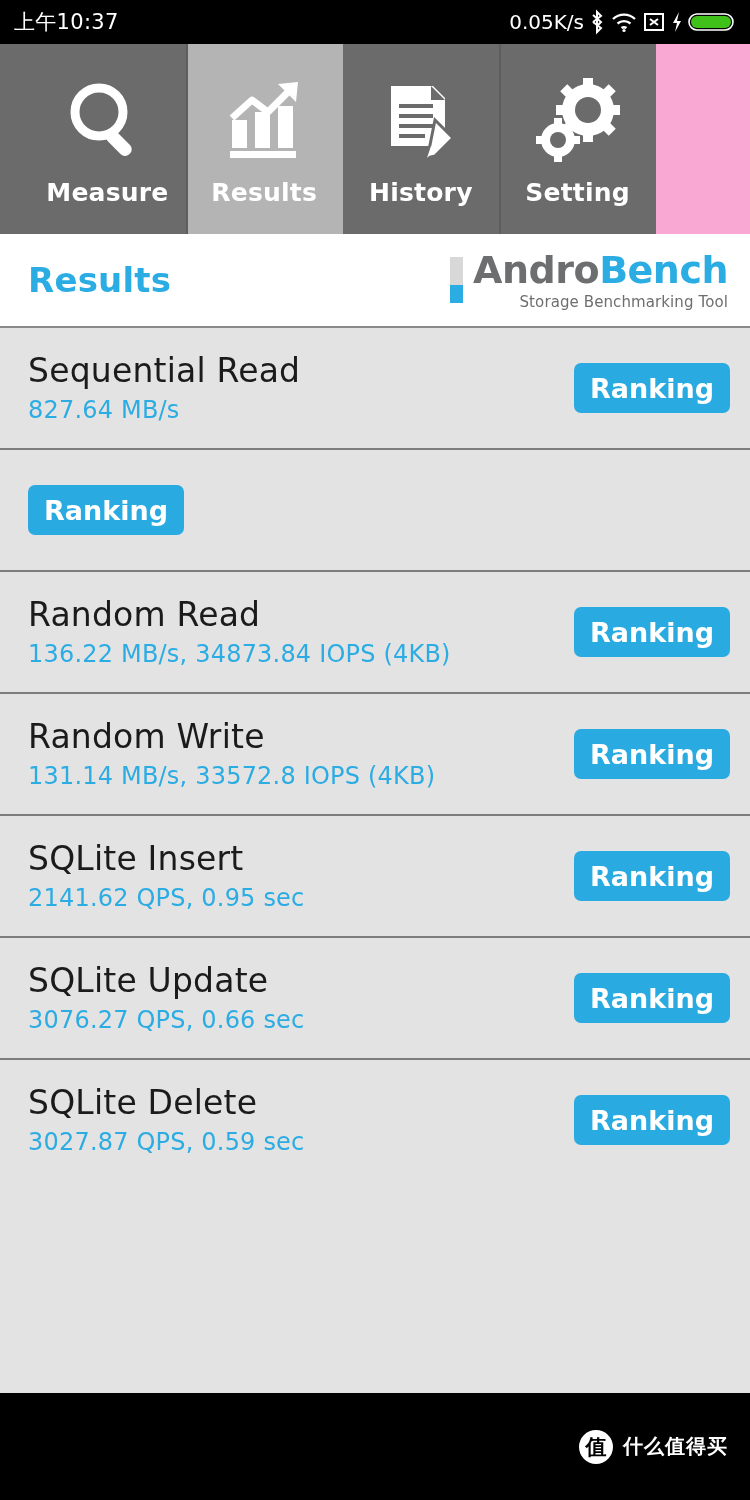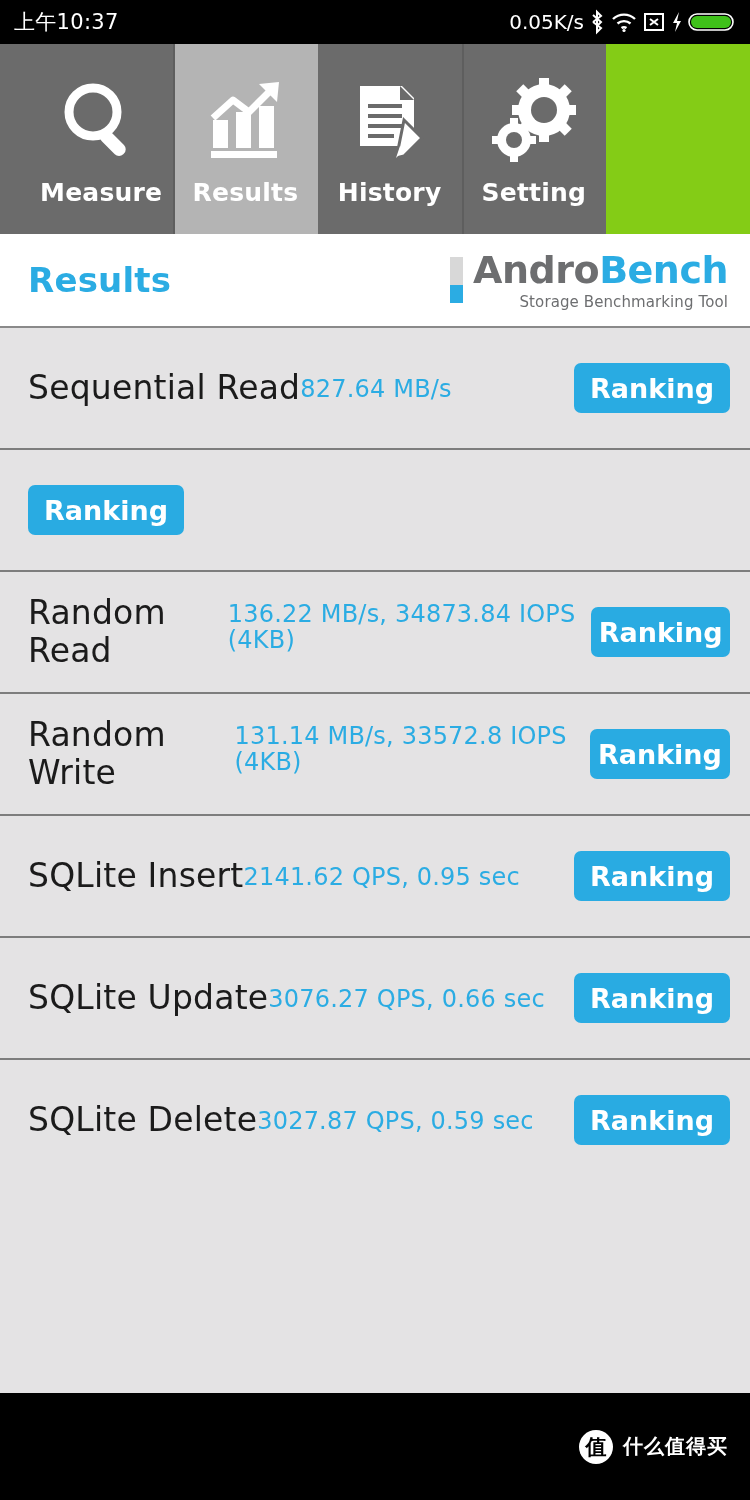--- a/index.html
+++ b/index.html
@@ -2,37 +2,37 @@
 <html><head>
 <meta charset="utf-8">
 <style>
   * { margin:0; padding:0; box-sizing:border-box; }
   html,body {
     width:750px; height:1500px;
     background:#000;
     font-family:"DejaVu Sans", sans-serif;
     overflow:hidden;
   }
-  #screen { position:relative; width:750px; height:1500px; background:#84cc16; }
+  #screen { position:relative; width:750px; height:1500px; background:#f9a8d4; }
 
   
   .statusbar{
     position:absolute; left:0; top:0; width:750px; height:44px;
     background:#000; color:#fff;
     display:flex; align-items:center; justify-content:space-between;
     padding:0 14px;
   }
   .status-clock{ font-size:21px; letter-spacing:.3px; font-family:"DejaVu Sans",sans-serif; }
   .status-right{ display:flex; align-items:center; gap:4px; }
   .status-net{ font-size:20px; font-family:"DejaVu Sans",sans-serif; }
   .ic{ display:inline-flex; align-items:center; justify-content:center; }
 
   
   .tabbar{
-    position:absolute; left:0; top:44px; width:606px; height:190px;
+    position:absolute; left:0; top:44px; width:656px; height:190px;
     display:flex; background:#6b6b6b;padding-left:29px;
   }
   .tab{
     flex:1 1 25%; position:relative;
     display:flex; flex-direction:column; align-items:center; justify-content:center;
     background:#6b6b6b; color:#ffffff; cursor:pointer;
   }
   .tab + .tab::before{
     content:""; position:absolute; left:0; top:0; bottom:0; width:2px; background:#5e5e5e;
   }
@@ -74,21 +74,21 @@
     position:absolute; left:0; top:326px; width:750px; height:1067px;
     background:#e4e3e4; overflow:hidden;
   }
   .row{
     position:relative; height:122px; width:750px;
     display:flex; align-items:center; justify-content:space-between;
     padding:0 20px 0 28px;
     border-top:2px solid #7d7d7d;
   }
   .row:first-child{ border-top:2px solid #8a8a8a; }
-  .row-text{ display:flex; flex-direction:row; justify-content:center; }
+  .row-text{ display:flex; flex-direction:column; justify-content:center; }
   .row-title{
     font-size:33px; color:#1b1b1b; font-weight:normal; letter-spacing:.2px;
     font-family:"DejaVu Sans",sans-serif; line-height:1.15;
   }
   .row-value{
     margin-top:7px; font-size:24px; color:#2BACE3; letter-spacing:.2px;
     font-family:"DejaVu Sans",sans-serif; line-height:1.1;
   }
   .rank-btn{
     background:#29ABE2; color:#ffffff; border:none; border-radius:7px;

